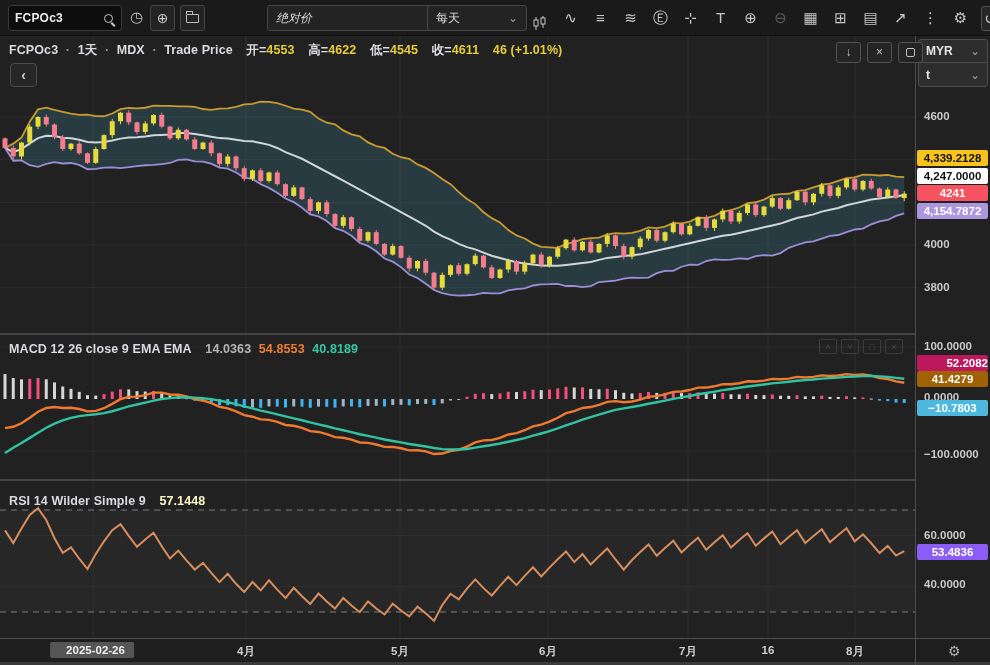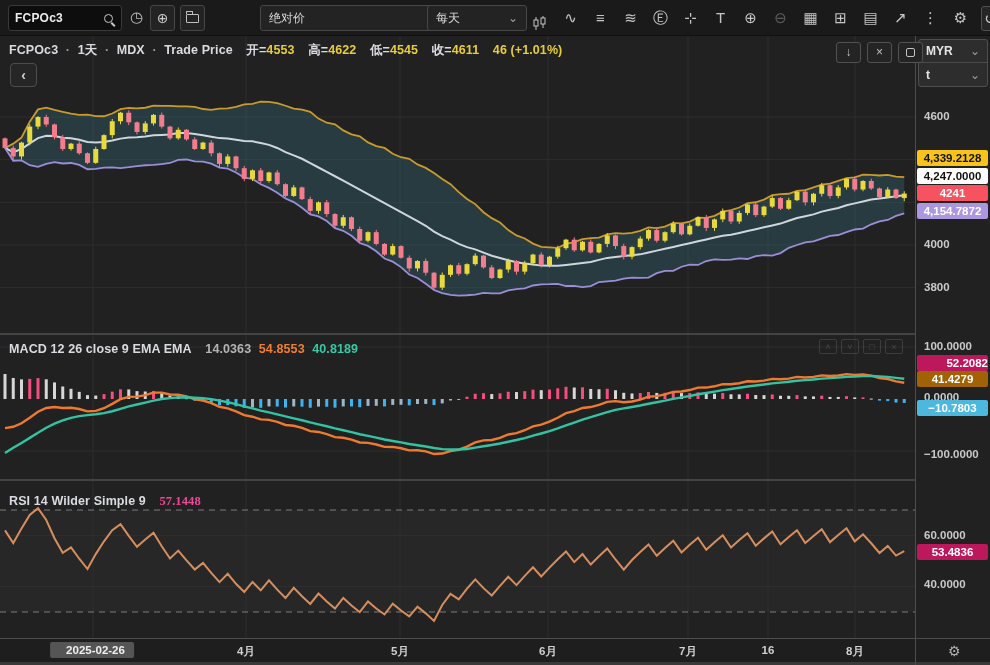--- a/index.html
+++ b/index.html
@@ -12,21 +12,21 @@
   .symtext{color:#ececec;font-size:12px;font-weight:700;flex:1;letter-spacing:.2px;}
   .mag{position:relative;width:9px;height:9px;border:1.6px solid #c7c7c7;border-radius:50%;margin-right:2px;}
   .mag::after{content:"";position:absolute;left:7px;top:7px;width:5px;height:1.6px;background:#c7c7c7;transform:rotate(45deg);transform-origin:0 0;}
   .tb-plain{position:absolute;left:130px;top:4px;color:#b9b9b9;font-size:15px;line-height:26px;cursor:pointer;}
   .tb-btn{position:absolute;top:5px;width:25px;height:26px;border:1px solid #474747;border-radius:3px;background:#232323;color:#c9c9c9;font-size:14px;text-align:center;line-height:24px;cursor:pointer;}
   .btn-plus{left:150px;}
   .btn-folder{left:180px;}
   .folder{position:relative;display:inline-block;width:13px;height:9px;border:1.4px solid #c0c0c0;border-radius:1px;margin-top:8px;}
   .folder::before{content:"";position:absolute;left:-1px;top:-4px;width:5px;height:2px;border:1.4px solid #c0c0c0;border-bottom:none;border-radius:1px 1px 0 0;}
   .dd{position:absolute;top:5px;height:26px;border:1px solid #474747;border-radius:3px;background:#232323;display:flex;align-items:center;justify-content:space-between;padding:0 8px;cursor:pointer;}
-  .dd1{left:260px;width:188px;}
+  .dd1{left:267px;width:188px;font-style:italic;}
   .dd2{left:427px;width:100px;}
   .dd span.val{color:#dcdcdc;font-size:12px;}
   .chev{color:#9e9e9e;font-size:12px;margin-left:8px;line-height:10px;}
   .iconrow{position:absolute;left:531px;top:0;height:36px;display:flex;align-items:center;gap:11px;}
   .tico{color:#c6c6c6;font-size:15px;width:19px;text-align:center;cursor:pointer;line-height:36px;}
   .tico.dim{opacity:.38;}
   .tico.boxed{border:1px solid #505050;border-radius:3px;height:25px;line-height:23px;background:#262626;}
   .csvg{width:17px;height:17px;display:block;margin-top:10px;}
 
   
@@ -36,21 +36,21 @@
   .rsi-pane{top:480px;height:158px;}
   .hdiv{position:absolute;left:0;width:990px;height:2px;background:#434343;z-index:3;}
   .vaxisline{position:absolute;left:915px;top:36px;width:1px;height:629px;background:#4d4d4d;z-index:4;}
 
   
   .lg{position:absolute;left:9px;z-index:5;font-size:12.5px;font-weight:600;white-space:nowrap;letter-spacing:.1px;}
   .lg span{margin-right:4px;}
   .lg .gap{margin-right:10px;}
   .w{color:#d9dbe0;} .dotsep{color:#9a9a9a;}
   .yv{color:#e7cd3c;} .grayv{color:#b5b5b5;} .ov{color:#ef7d33;} .tealv{#fff;color:#35c9a6;}
-  .upv{color:#d4ab35;} .purv{color:#9d8ee0;} .rsiv{color:#ec4899;font-family:Liberation Serif, serif;}
+  .upv{color:#d4ab35;} .purv{color:#9d8ee0;} .rsiv{color:#fef9c3;}
   .lg1{top:42px;}
   .lg2{top:90px;}
   .lg3{top:342px;}
   .lg4{top:494px;}
   .backbtn{position:absolute;left:10px;top:63px;width:27px;height:24px;background:#262626;border:1px solid #4d4d4d;border-radius:4px;color:#cfcfcf;font-size:14px;font-weight:700;line-height:21px;text-align:center;z-index:5;cursor:pointer;padding:0;}
 
   
   .panebtns{position:absolute;left:836px;top:42px;z-index:5;display:flex;gap:6px;}
   .pbtn{width:25px;height:21px;border:1px solid #525252;border-radius:3px;background:#242424;color:#c2c2c2;font-size:12px;text-align:center;line-height:19px;cursor:pointer;}
   .sqico{display:inline-block;width:9px;height:9px;border:1.4px solid #c2c2c2;border-radius:2px;margin-top:5px;}
@@ -563,21 +563,21 @@
       <span class="ptick" style="top: 412px;">−100.0000</span>
       <span class="ptick" style="top: 493px;">60.0000</span>
       <span class="ptick" style="top: 542px;">40.0000</span>
       <span class="chip" style="top: 114px; background: rgb(248, 196, 28); color: rgb(17, 17, 17);">4,339.2128</span>
       <span class="chip" style="top: 132px; background: rgb(255, 255, 255); color: rgb(17, 17, 17);">4,247.0000</span>
       <span class="chip" style="top: 149px; background: rgb(247, 82, 95); color: rgb(255, 255, 255);">4241</span>
       <span class="chip" style="top: 167px; background: rgb(171, 150, 224); color: rgb(255, 255, 255);">4,154.7872</span>
       <span class="chip" style="top: 319px; background: #be185d; color: rgb(255, 255, 255); text-align: right;">52.2082</span>
       <span class="chip" style="top: 335px; background: #a16207; color: rgb(255, 255, 255);">41.4279</span>
       <span class="chip" style="top: 364px; background: rgb(77, 184, 221); color: rgb(255, 255, 255);">−10.7803</span>
-      <span class="chip" style="top: 508px; background: #be185d; color: rgb(255, 255, 255);">53.4836</span>
+      <span class="chip" style="top: 508px; background: #8b5cf6; color: rgb(255, 255, 255);">53.4836</span>
     </div>
 
   <div class="taxis" id="taxis">
     <span class="taxgear">⚙</span>
   <span class="tlab chipbg" style="left: 92px; padding-left: 16px;">2025-02-26</span>
       <span class="tlab" style="left: 246px;">4月</span>
       <span class="tlab" style="left: 400px;">5月</span>
       <span class="tlab" style="left: 548px;">6月</span>
       <span class="tlab" style="left: 688px;">7月</span>
       <span class="tlab" style="left: 768px;">16</span>

